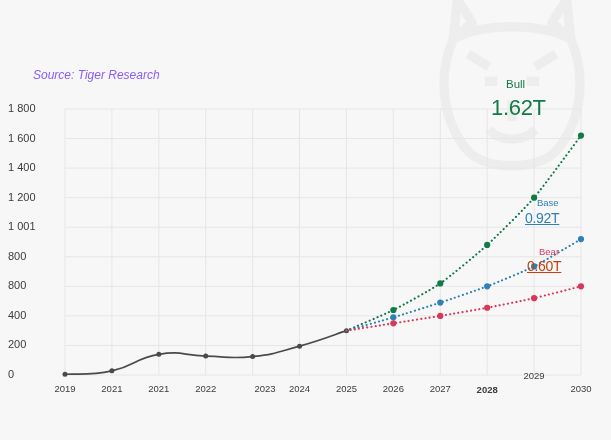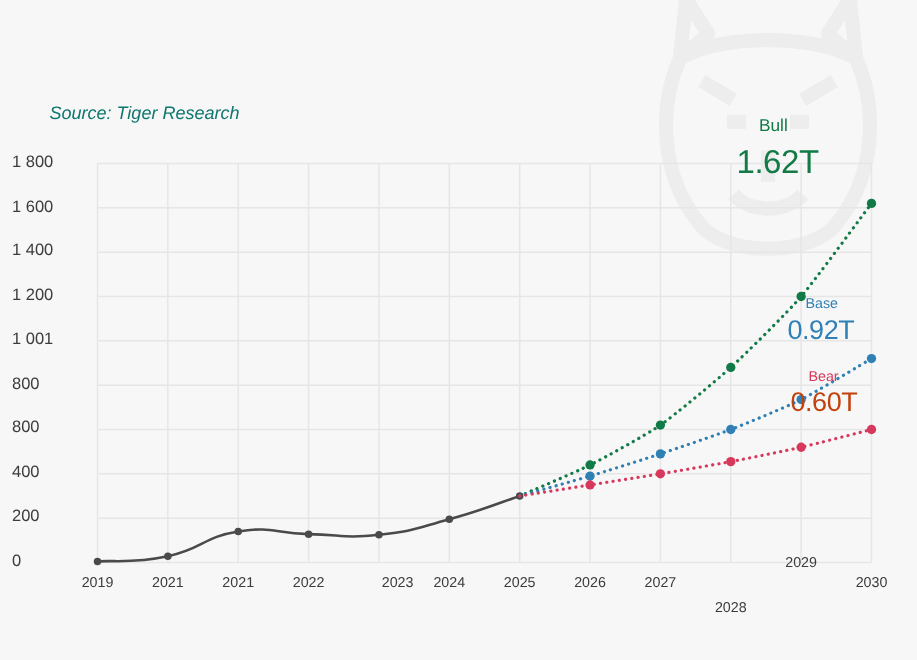--- a/index.html
+++ b/index.html
@@ -19,41 +19,41 @@
   .watermark svg{width:100%;height:100%;display:block;}
 
   
   .title{
     position:absolute;left:32px;top:33px;
     font-size:25.5px;font-weight:bold;color:#151515;
     letter-spacing:-.5px;white-space:nowrap;
   }
   .subtitle{
     position:absolute;left:33px;top:68px;
-    font-size:12px;font-style:italic;color:#0f766e;white-space:nowrap;
+    font-size:12px;font-style:italic;color:#8b5cf6;white-space:nowrap;
   }
 
   
   .plot{position:absolute;left:0;top:0;width:611px;height:440px;}
   .plot svg{position:absolute;left:0;top:0;width:611px;height:440px;overflow:visible;}
 
   .ytick{
     position:absolute;font-size:11px;color:#3c3c3c;
     text-align:left;width:46px;white-space:nowrap;
   }
   .xtick{
     position:absolute;font-size:9.5px;color:#3c3c3c;
     text-align:center;width:46px;white-space:nowrap;
   }
 
   
   .ann-name{position:absolute;font-size:11.5px;white-space:nowrap;}
   .ann-val{position:absolute;font-size:22px;white-space:nowrap;letter-spacing:-.3px;}
   .ann-name.sm{font-size:9.5px;}
-  .ann-val.sm{font-size:18px;}
+  .ann-val.sm{font-size:14px;text-decoration:underline;}
 </style>
 </head>
 <body>
 
 <div id="chart-root">
 
   <div class="watermark">
     <svg viewBox="0 0 200 200" xmlns="http://www.w3.org/2000/svg">
       <g fill="none" stroke="#555" stroke-width="9" stroke-linejoin="round">
         <path d="M62 30 L48 8 L44 46 Z"></path>
@@ -147,21 +147,21 @@
     <div id="xtick-layer">
         <div class="xtick" style="left: 42px; top: 383px;">2019</div>
         <div class="xtick" style="left: 88.9091px; top: 383px;">2021</div>
         <div class="xtick" style="left: 135.818px; top: 383px;">2021</div>
         <div class="xtick" style="left: 182.727px; top: 383px;">2022</div>
         <div class="xtick" style="left: 229.636px; top: 383px; text-align: right;">2023</div>
         <div class="xtick" style="left: 276.545px; top: 383px;">2024</div>
         <div class="xtick" style="left: 323.455px; top: 383px;">2025</div>
         <div class="xtick" style="left: 370.364px; top: 383px;">2026</div>
         <div class="xtick" style="left: 417.273px; top: 383px;">2027</div>
-        <div class="xtick" style="left: 464.182px; top: 400px;">2028</div>
+        <div class="xtick" style="left: 464.182px; top: 384px; font-weight: bold;">2028</div>
         <div class="xtick" style="left: 511.091px; top: 370px;">2029</div>
         <div class="xtick" style="left: 558px; top: 383px;">2030</div>
       </div>
     <div id="ann-layer">
         <div class="ann-name" style="color: rgb(17, 122, 70); left: 506px; top: 77.6px;">Bull</div>
         <div class="ann-val" style="color: rgb(17, 122, 70); left: 491px; top: 94.6px;">1.62T</div>
         <div class="ann-name sm" style="color: rgb(47, 128, 181); left: 537px; top: 197.044px;">Base</div>
         <div class="ann-val sm" style="color: rgb(47, 128, 181); left: 525px; top: 210.044px;">0.92T</div>
         <div class="ann-name sm" style="color: rgb(214, 57, 92); left: 539px; top: 246.333px;">Bear</div>
         <div class="ann-val sm" style="color: #c2410c; left: 527px; top: 258.333px;">0.60T</div>

